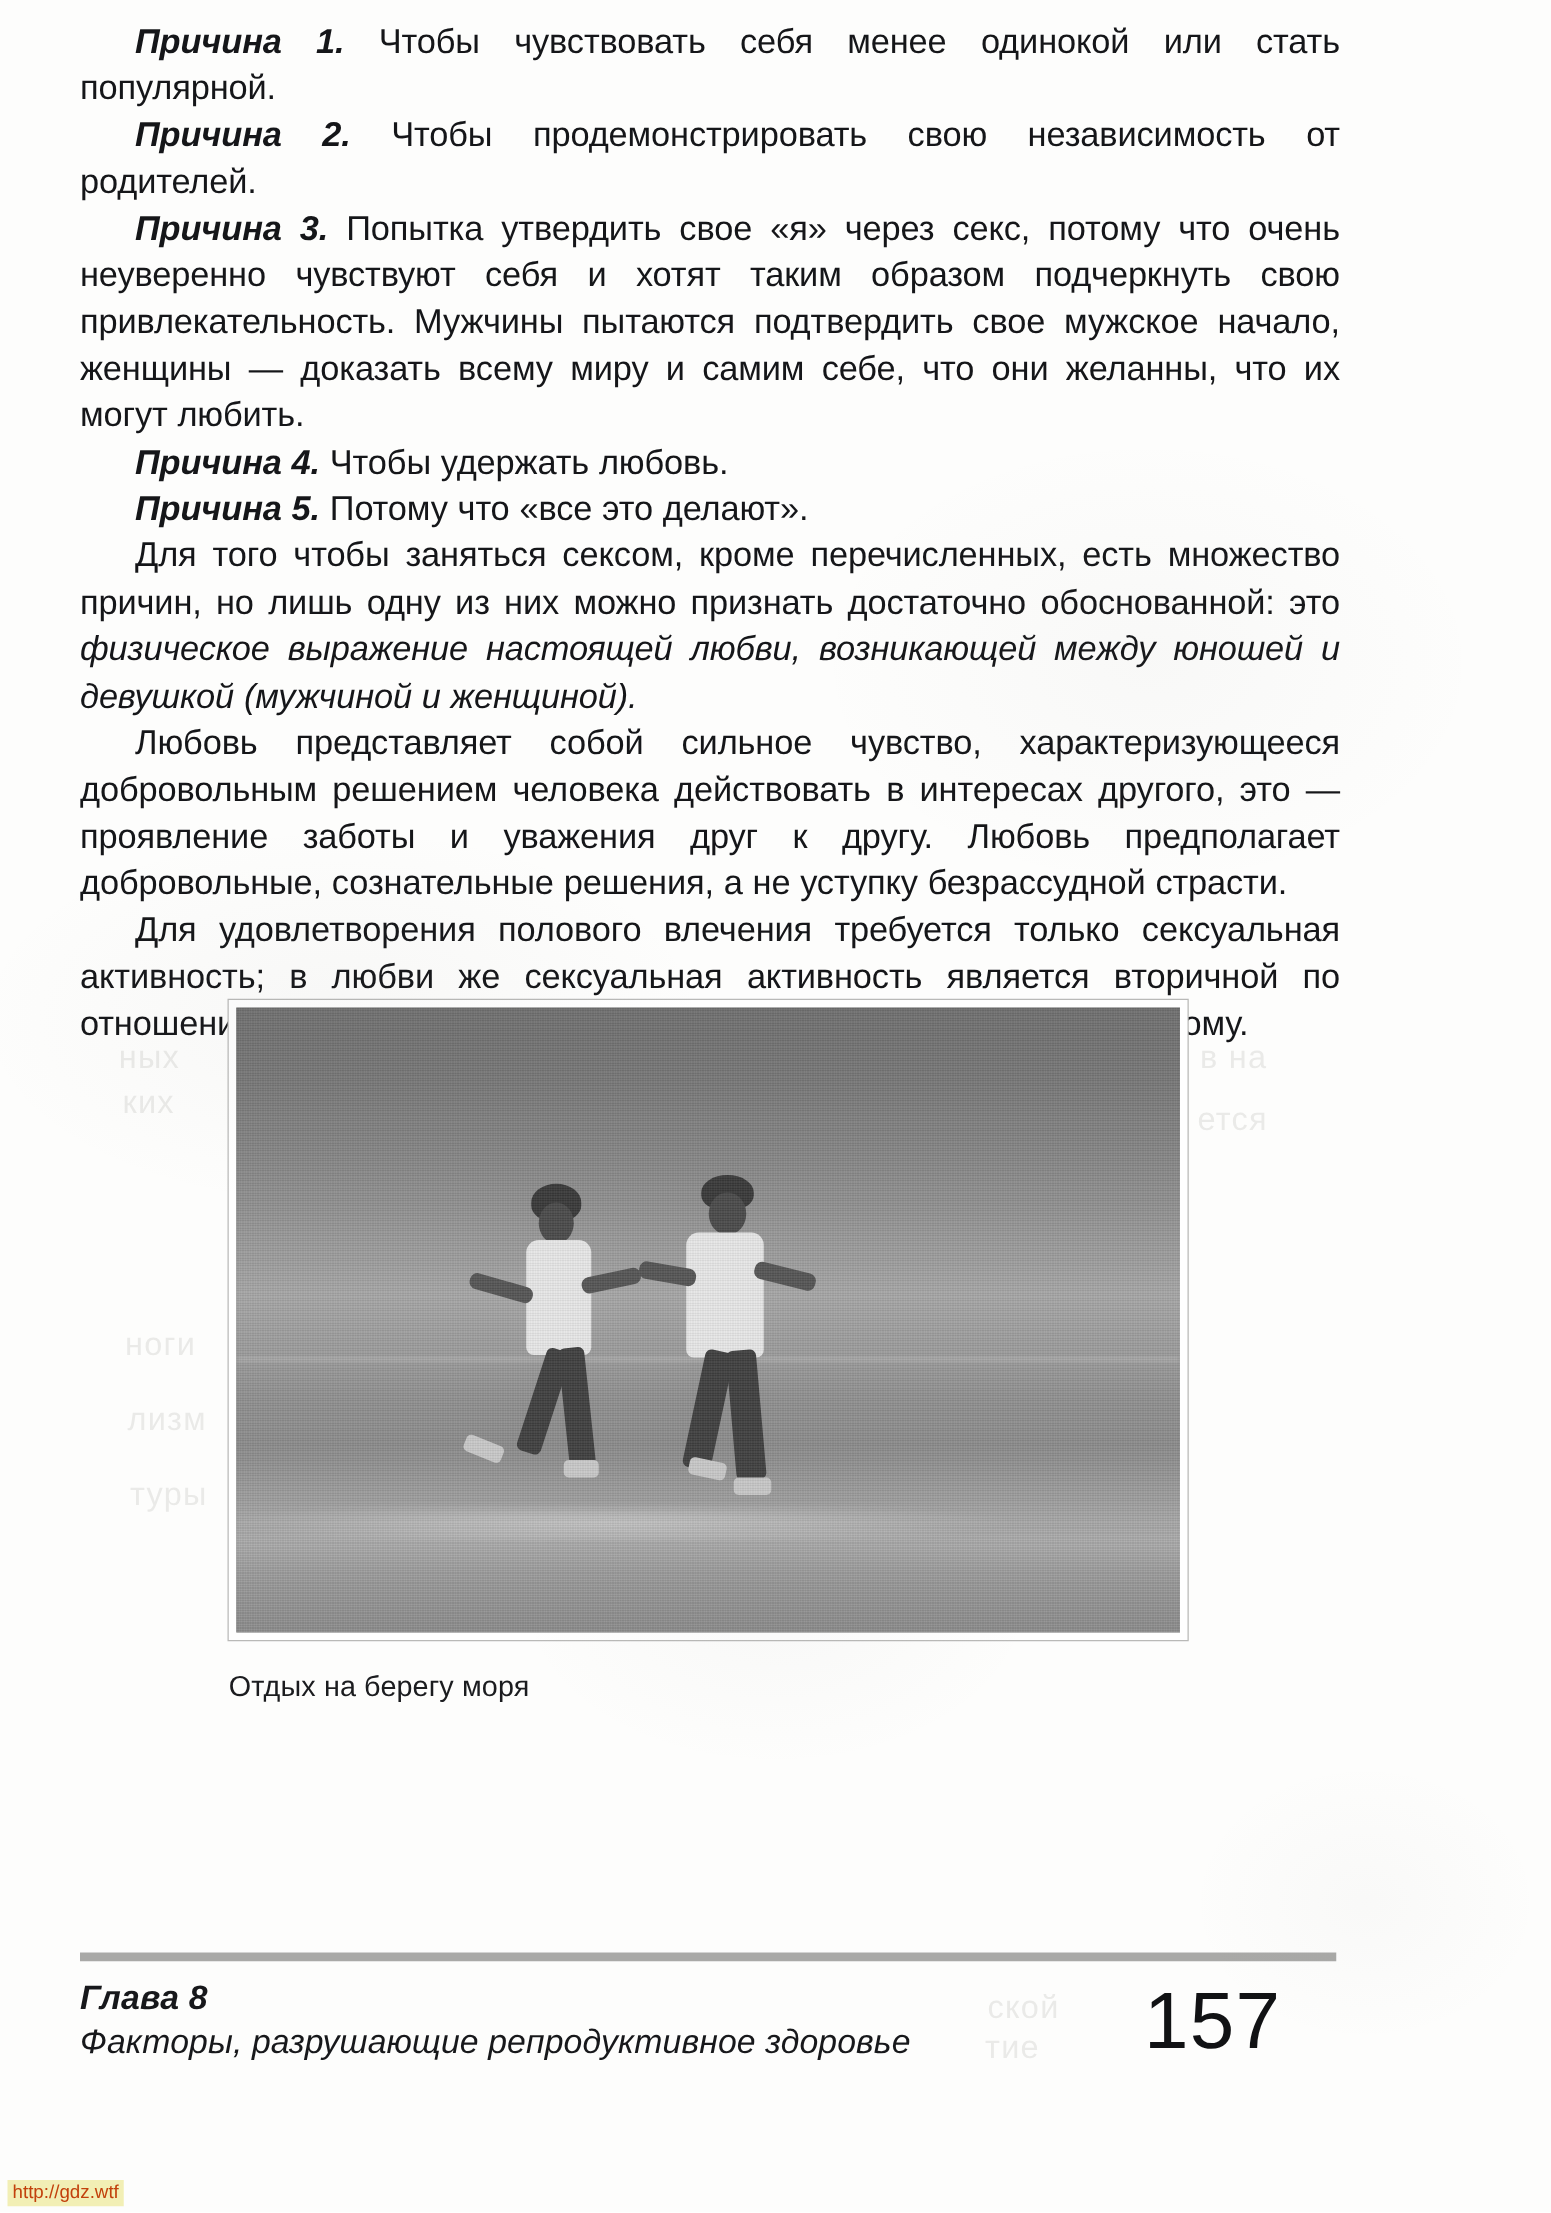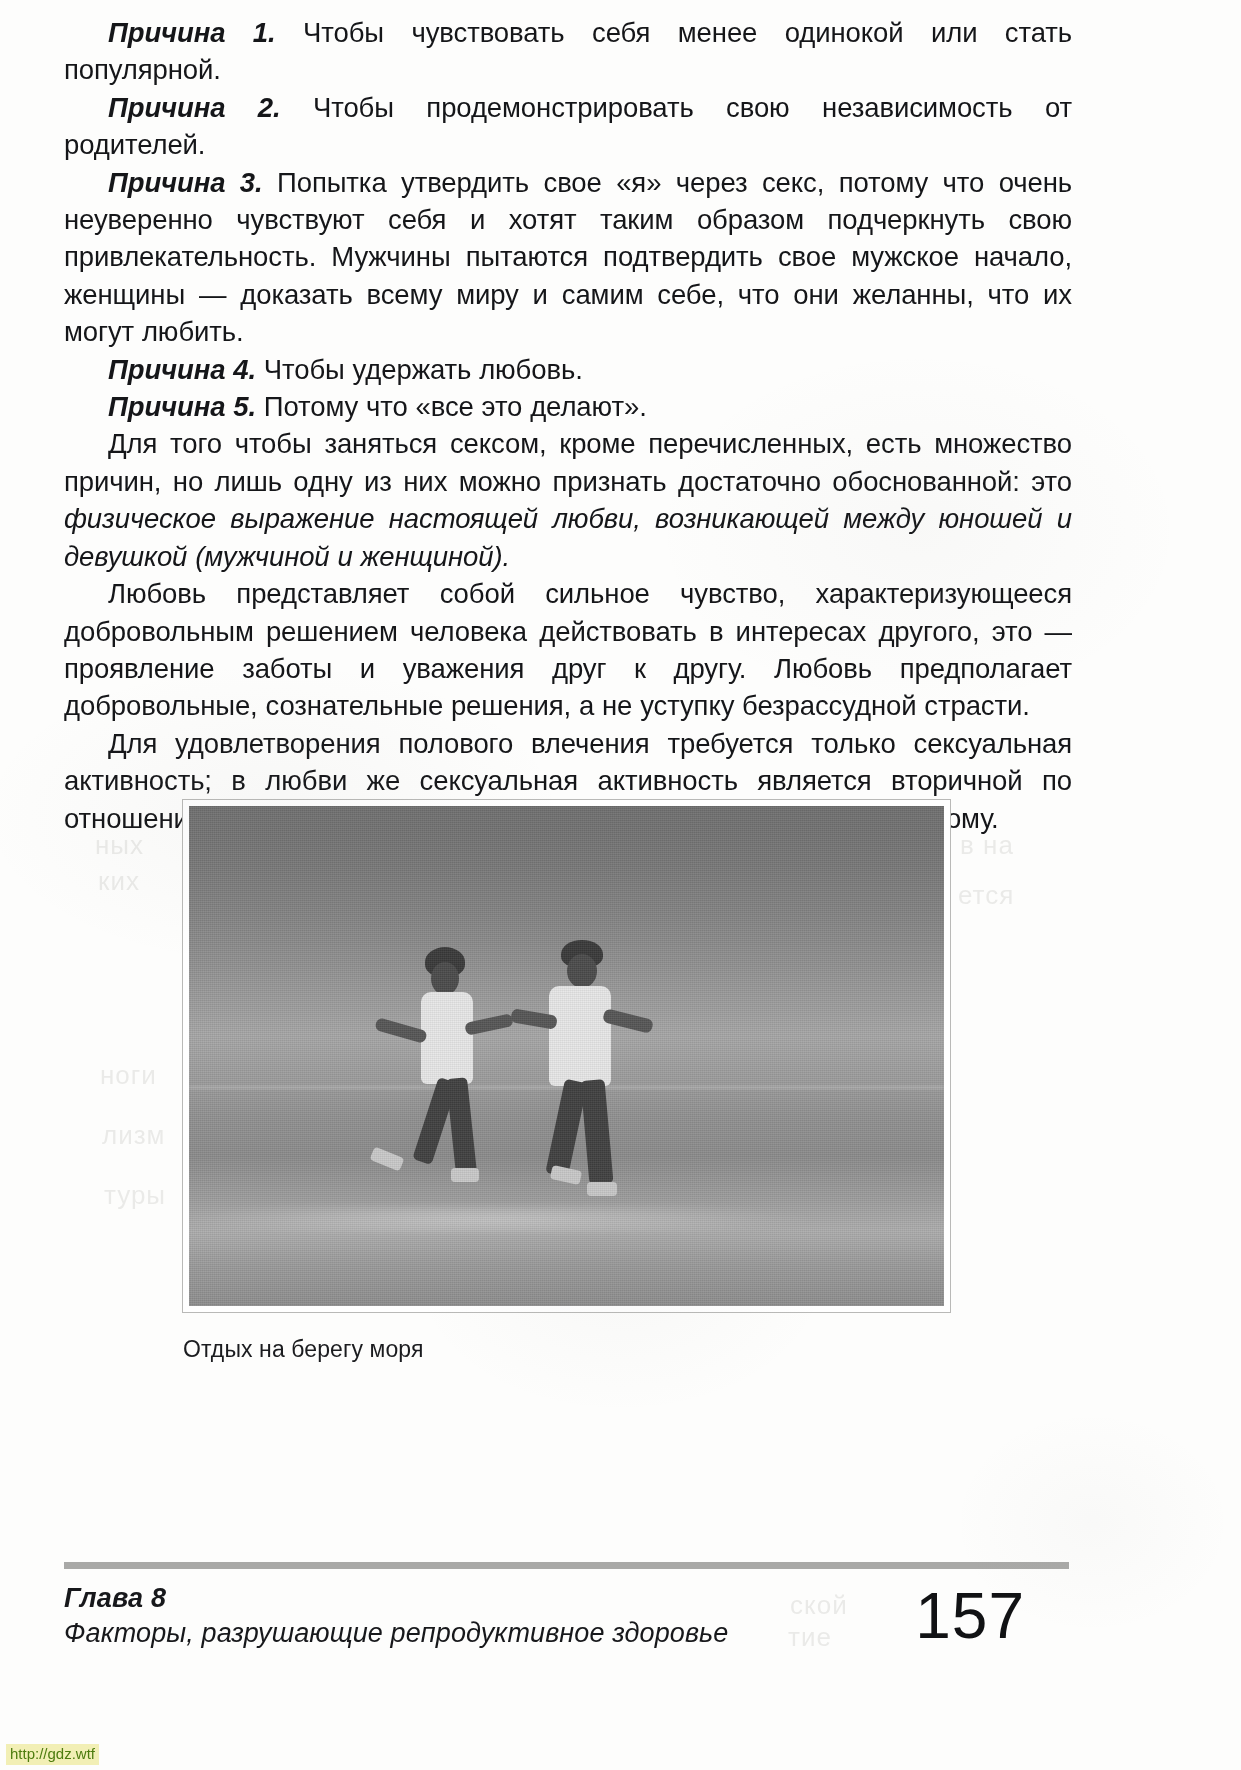--- a/index.html
+++ b/index.html
@@ -217,21 +217,21 @@
     color: #111214;
     padding-right: 44px;
     padding-top: 2px;
   }
 
   .watermark {
     position: absolute;
     left: 6px;
     top: 1744px;
     background: #f2efb5;
-    color: #4d7c0f;
+    color: #c2410c;
     font-size: 15px;
     line-height: 18px;
     padding: 1px 4px 2px 4px;
     font-family: "Liberation Sans", sans-serif;
     z-index: 7;
   }
 </style>
 </head>
 <body>
 

